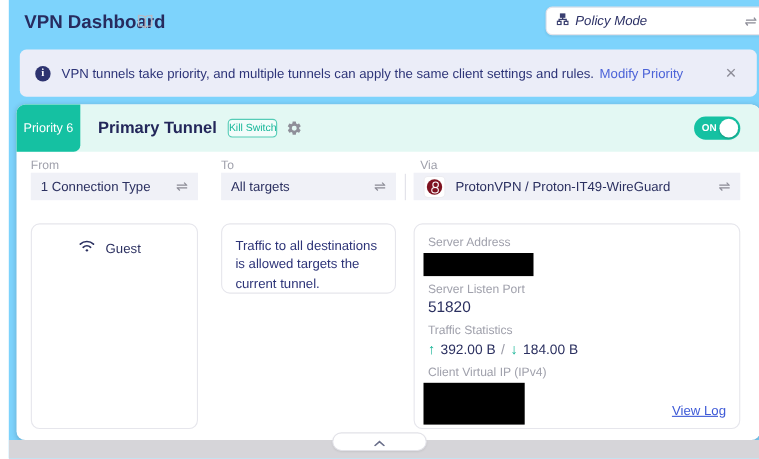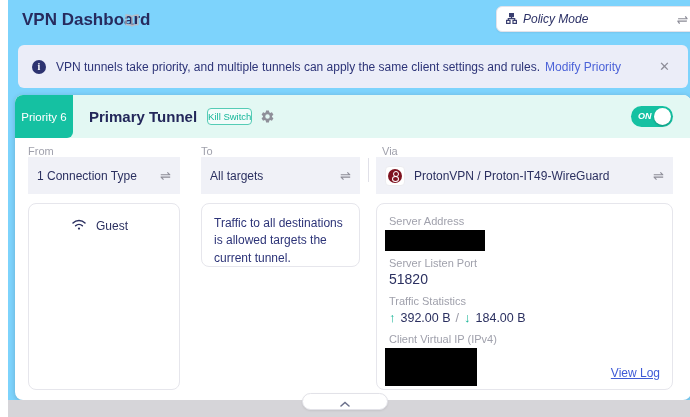--- a/index.html
+++ b/index.html
@@ -32,28 +32,28 @@
     border-radius:8px; box-shadow:0 1px 5px rgba(40,40,60,.22); }
   .card-header { position:absolute; left:0; top:0; width:100%; height:43px; background:#e3f8f3;
     border-radius:8px 8px 0 0; display:flex; align-items:center; }
   .prio-badge { width:58px; height:43px; background:#15c1a2; color:#fff; font-size:11.5px;
     display:flex; align-items:center; justify-content:center; border-radius:8px 0 6px 0; flex:0 0 58px; }
   .tunnel-title { font-size:15px; font-weight:bold; color:#23275a; margin-left:16px; }
   .kill-badge { margin-left:10px; font-size:9.5px; color:#17b79a; border:1px solid #55ccb6;
     background:#f2fcfa; border-radius:4px; padding:2px 0; }
   .gear { margin-left:8px; cursor:pointer; display:flex; }
   .toggle { margin-left:auto; margin-right:18px; width:42px; height:21px; background:#15c1a2;
-    border-radius:11px; position:relative; cursor:pointer;font-style:italic; }
+    border-radius:11px; position:relative; cursor:pointer; }
   .toggle .on-lbl { position:absolute; left:7px; top:5px; color:#fff; font-size:9px; font-weight:bold; }
   .toggle .knob { position:absolute; right:2px; top:2px; width:17px; height:17px; background:#fff;
     border-radius:50%; box-shadow:0 1px 2px rgba(0,0,0,.25); }
 
   
   .col-label { position:absolute; font-size:11px; color:#a0a1ac; }
-  .dropdown { position:absolute; height:37px; background:#f0f1f7; border-radius:0;
+  .dropdown { position:absolute; height:25px; background:#f0f1f7; border-radius:0;
     display:flex; align-items:center; padding:8px 9px; cursor:pointer; }
   .dropdown .val { font-size:12px; color:#2b3060; }
   .dropdown .swap { margin-left:auto; }
   .vdivider { position:absolute; left:353px; top:63px; width:1px; height:24px; background:#e0e0e8; }
 
   .panel { position:absolute; background:#fff; border:1px solid #e6e6ec; border-radius:8px; }
   .guest-row { display:flex; align-items:center; padding:13px 14px; cursor:pointer; }
   .guest-row .lbl { font-size:12px; color:#2b3060; margin-left:9px; }
   .to-desc { font-size:12px; color:#2d3478; line-height:1.45; padding:11px 12px; }
 

